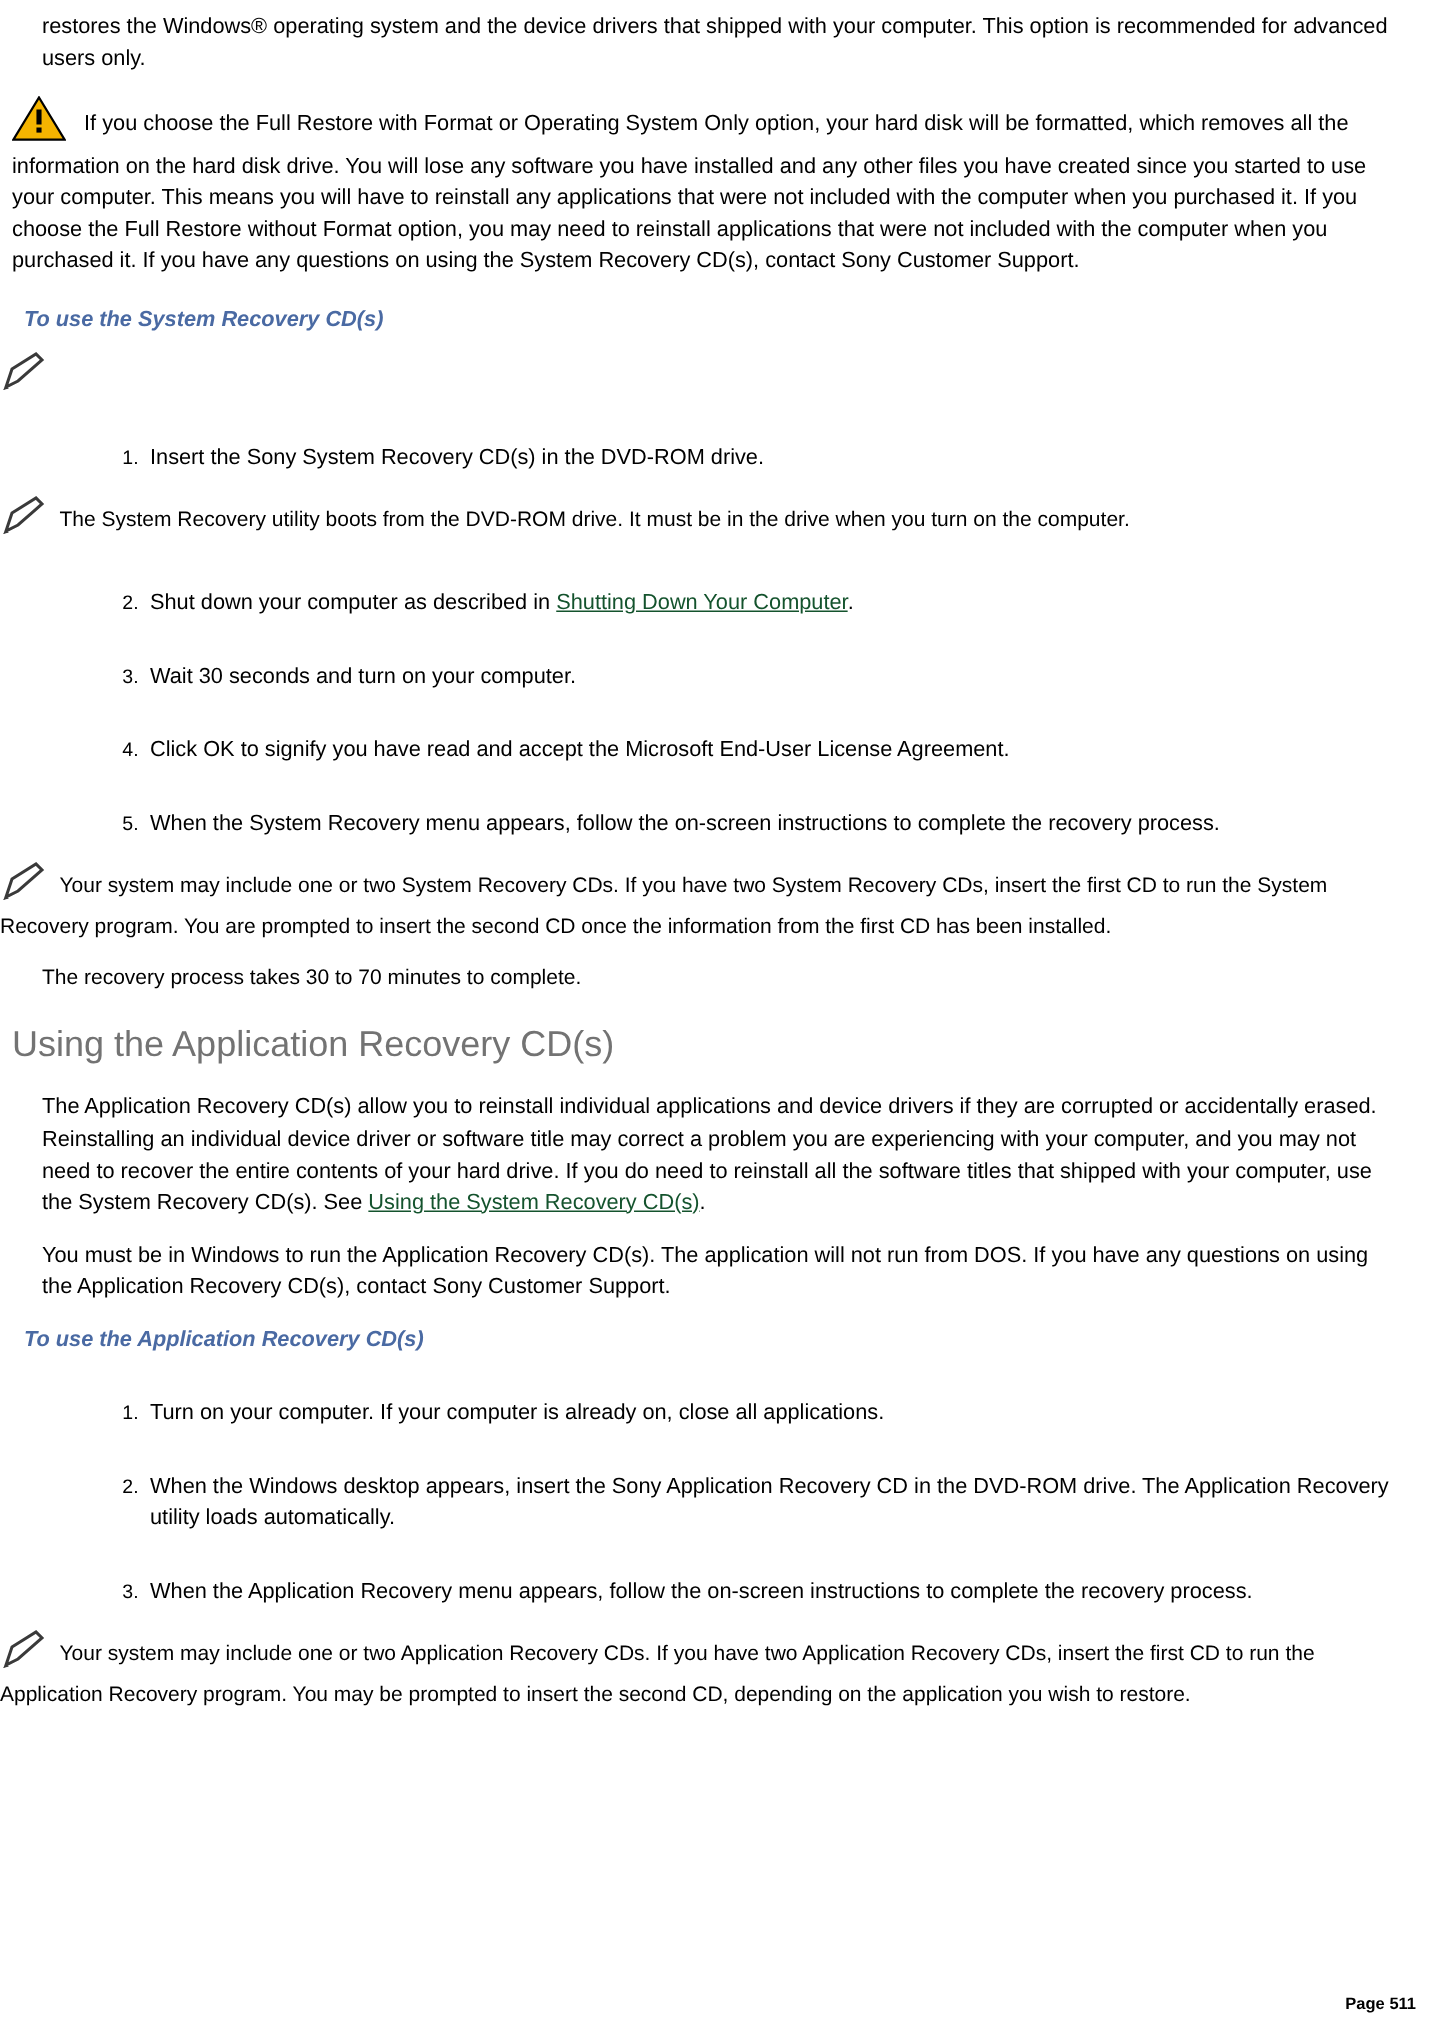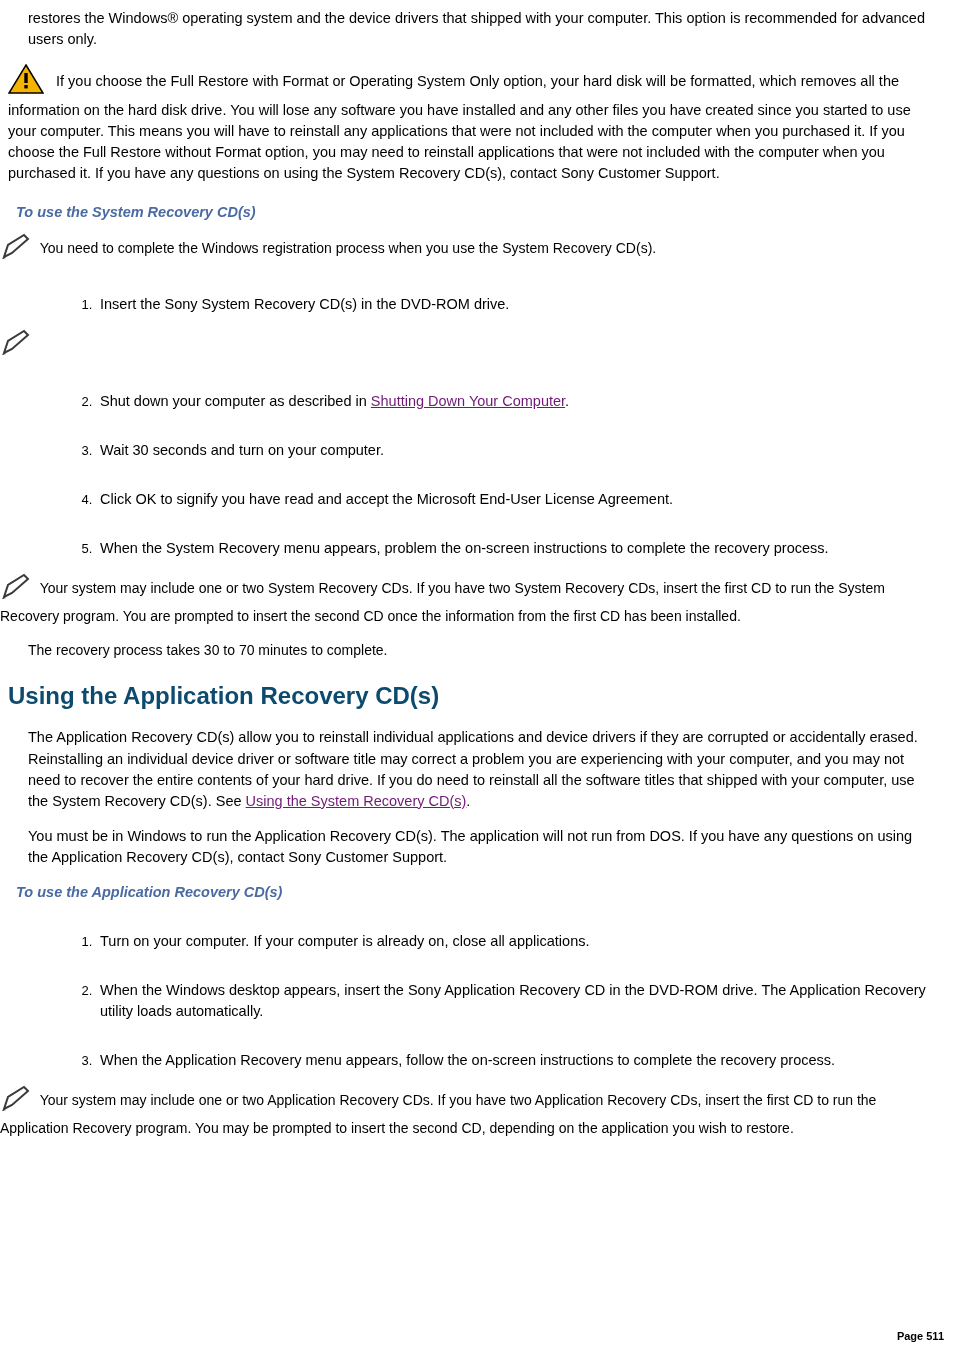--- a/index.html
+++ b/index.html
@@ -49,27 +49,27 @@
     margin-bottom: 12px;
   }
   ol li {
     margin-bottom: 14px;
     padding-left: 4px;
     font-size: 14.5px;
     margin-top: 28px;
   }
   ol li::marker { font-size: 13px; }
   h2.section-heading {
-    color: #0c4a6e;
-    font-weight: bold;
+    color: #737373;
+    font-weight: normal;
     font-size: 24px;
     margin: 18px 0 14px 8px;
   }
   a.link {
-    color: #701a75;
+    color: #14532d;
   }
   .page-num {
     position: fixed;
     bottom: 6px;
     right: 10px;
     font-size: 11px;
     font-weight: bold;
     margin-left: 29px;
   }
   .warn-tri { display:inline-block; }
@@ -95,43 +95,43 @@
 
 <div class="proc-heading">To use the System Recovery CD(s)</div>
 
 <div class="note-block">
   <span class="icon-wrap">
     <svg class="pencil-icon" width="34" height="28" viewBox="0 0 34 28">
       <path d="M4 24 L8 12 L24 2 L28 6 L12 20 Z" fill="none" stroke="#3a3a3a" stroke-width="2"></path>
       <path d="M4 24 L2 26 L6 25 Z" fill="#3a3a3a"></path>
     </svg>
   </span>
-  <span>You need to complete the Windows registration process when you use the System Recovery CD(s).</span>
 </div>
 
 <ol>
   <li>Insert the Sony System Recovery CD(s) in the DVD-ROM drive.</li>
 </ol>
 
 <div class="note-block">
   <span class="icon-wrap">
     <svg class="pencil-icon" width="34" height="28" viewBox="0 0 34 28">
       <path d="M4 24 L8 12 L24 2 L28 6 L12 20 Z" fill="none" stroke="#3a3a3a" stroke-width="2"></path>
       <path d="M4 24 L2 26 L6 25 Z" fill="#3a3a3a"></path>
     </svg>
   </span>
+  <span>The System Recovery utility boots from the DVD-ROM drive. It must be in the drive when you turn on the computer.</span>
 </div>
 
 <ol start="2">
   <li>
     <span>Shut down your computer as described in </span><a href="#" class="link">Shutting Down Your Computer</a><span>.</span>
   </li>
   <li>Wait 30 seconds and turn on your computer.</li>
   <li>Click OK to signify you have read and accept the Microsoft End-User License Agreement.</li>
-  <li>When the System Recovery menu appears, problem the on-screen instructions to complete the recovery process.</li>
+  <li>When the System Recovery menu appears, follow the on-screen instructions to complete the recovery process.</li>
 </ol>
 
 <div class="note-block">
   <span class="icon-wrap">
     <svg class="pencil-icon" width="34" height="28" viewBox="0 0 34 28">
       <path d="M4 24 L8 12 L24 2 L28 6 L12 20 Z" fill="none" stroke="#3a3a3a" stroke-width="2"></path>
       <path d="M4 24 L2 26 L6 25 Z" fill="#3a3a3a"></path>
     </svg>
   </span>
   <span>Your system may include one or two System Recovery CDs. If you have two System Recovery CDs, insert the first CD to run the System Recovery program. You are prompted to insert the second CD once the information from the first CD has been installed.</span>

